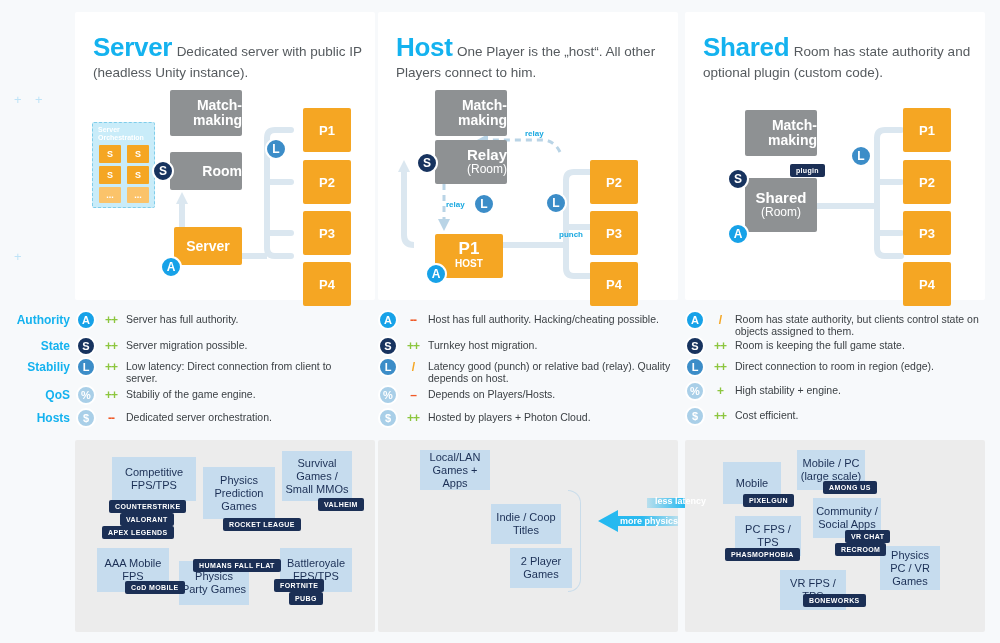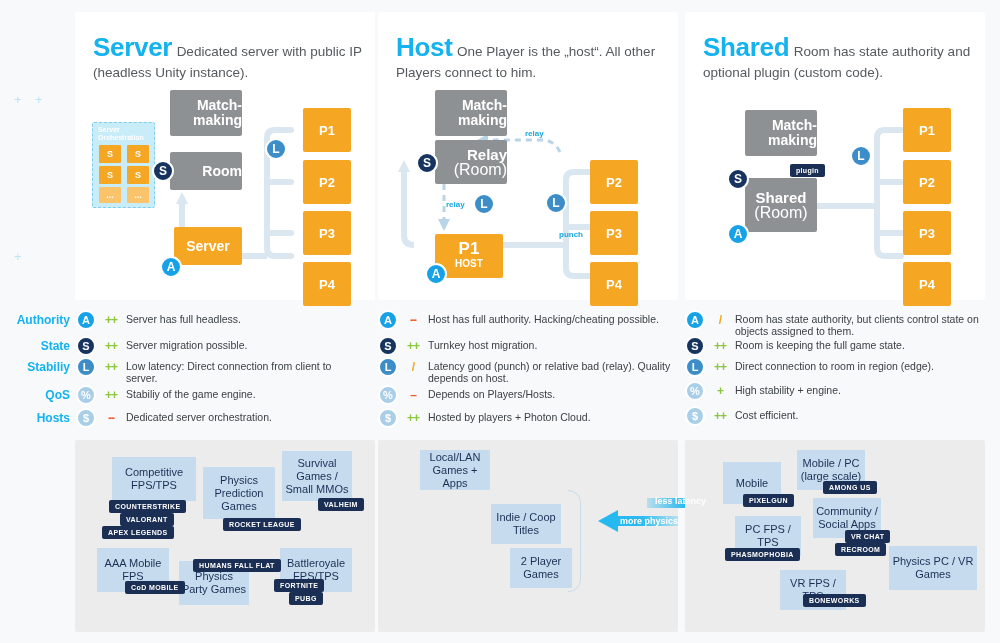--- a/index.html
+++ b/index.html
@@ -36,21 +36,21 @@
   }
 
   
   .node{position:absolute;border-radius:2px;display:flex;flex-direction:column;
         align-items:center;justify-content:center;color:#ffffff;font-weight:bold;
         text-align:center;line-height:15px;}
   .node.gray{background:#8e9193;align-items:flex-end;}
   .node.orange{background:#f5a623;}
   .node.shared{background:#8e9193;}
   .node .l1{font-size:14px;}
-  .node .l2{font-size:16px;font-weight:normal;}
+  .node .l2{font-size:12px;font-weight:normal;}
   .node.small{font-size:13px;}
 
   .badge{
     position:absolute;width:22px;height:22px;border-radius:50%;
     color:#fff;font-size:12px;font-weight:bold;display:flex;
     align-items:center;justify-content:center;
     border:2px solid #ffffff;box-sizing:border-box;z-index:6;
   }
   .b-a{background:#17a2e8;}
   .b-s{background:#17335f;}
@@ -284,21 +284,21 @@
     <div class="badge b-s" style="left:42px;top:156px;">S</div>
     <div class="badge b-l" style="left:165px;top:133px;">L</div>
     <div class="badge b-a" style="left:42px;top:211px;">A</div>
   </div>
 
   <div class="legend g1">
     <div class="lrow" style="left:0;top:5px;">
       <div class="cat">Authority</div>
       <div class="ico b-a">A</div>
       <div class="rate pp">++</div>
-      <div class="txt" style="width:230px;">Server has full headless.</div>
+      <div class="txt" style="width:230px;">Server has full authority.</div>
     </div>
     <div class="lrow" style="left:0;top:31px;">
       <div class="cat">State</div>
       <div class="ico b-s">S</div>
       <div class="rate pp">++</div>
       <div class="txt" style="width:230px;">Server migration possible.</div>
     </div>
     <div class="lrow" style="left:0;top:52px;">
       <div class="cat">Stabiliy</div>
       <div class="ico b-l">L</div>
@@ -436,16 +436,16 @@
     <div class="gbox" style="left:128px;top:58px;width:68px;height:40px;">Community / Social Apps</div>
     <div class="tag" style="left:160px;top:90px;">VR CHAT</div>
     <div class="tag" style="left:150px;top:103px;">RECROOM</div>
 
     <div class="gbox" style="left:50px;top:76px;width:66px;height:40px;">PC FPS / TPS</div>
     <div class="tag" style="left:40px;top:108px;">PHASMOPHOBIA</div>
 
     <div class="gbox" style="left:95px;top:130px;width:66px;height:40px;">VR FPS / TPS</div>
     <div class="tag" style="left:118px;top:154px;">BONEWORKS</div>
 
-    <div class="gbox" style="left:204px;top:106px;width:88px;height:44px;">Physics PC / VR Games</div>
+    <div class="gbox" style="left:195px;top:106px;width:60px;height:44px;">Physics PC / VR Games</div>
   </div>
 
 </div>
 
 </body></html>

